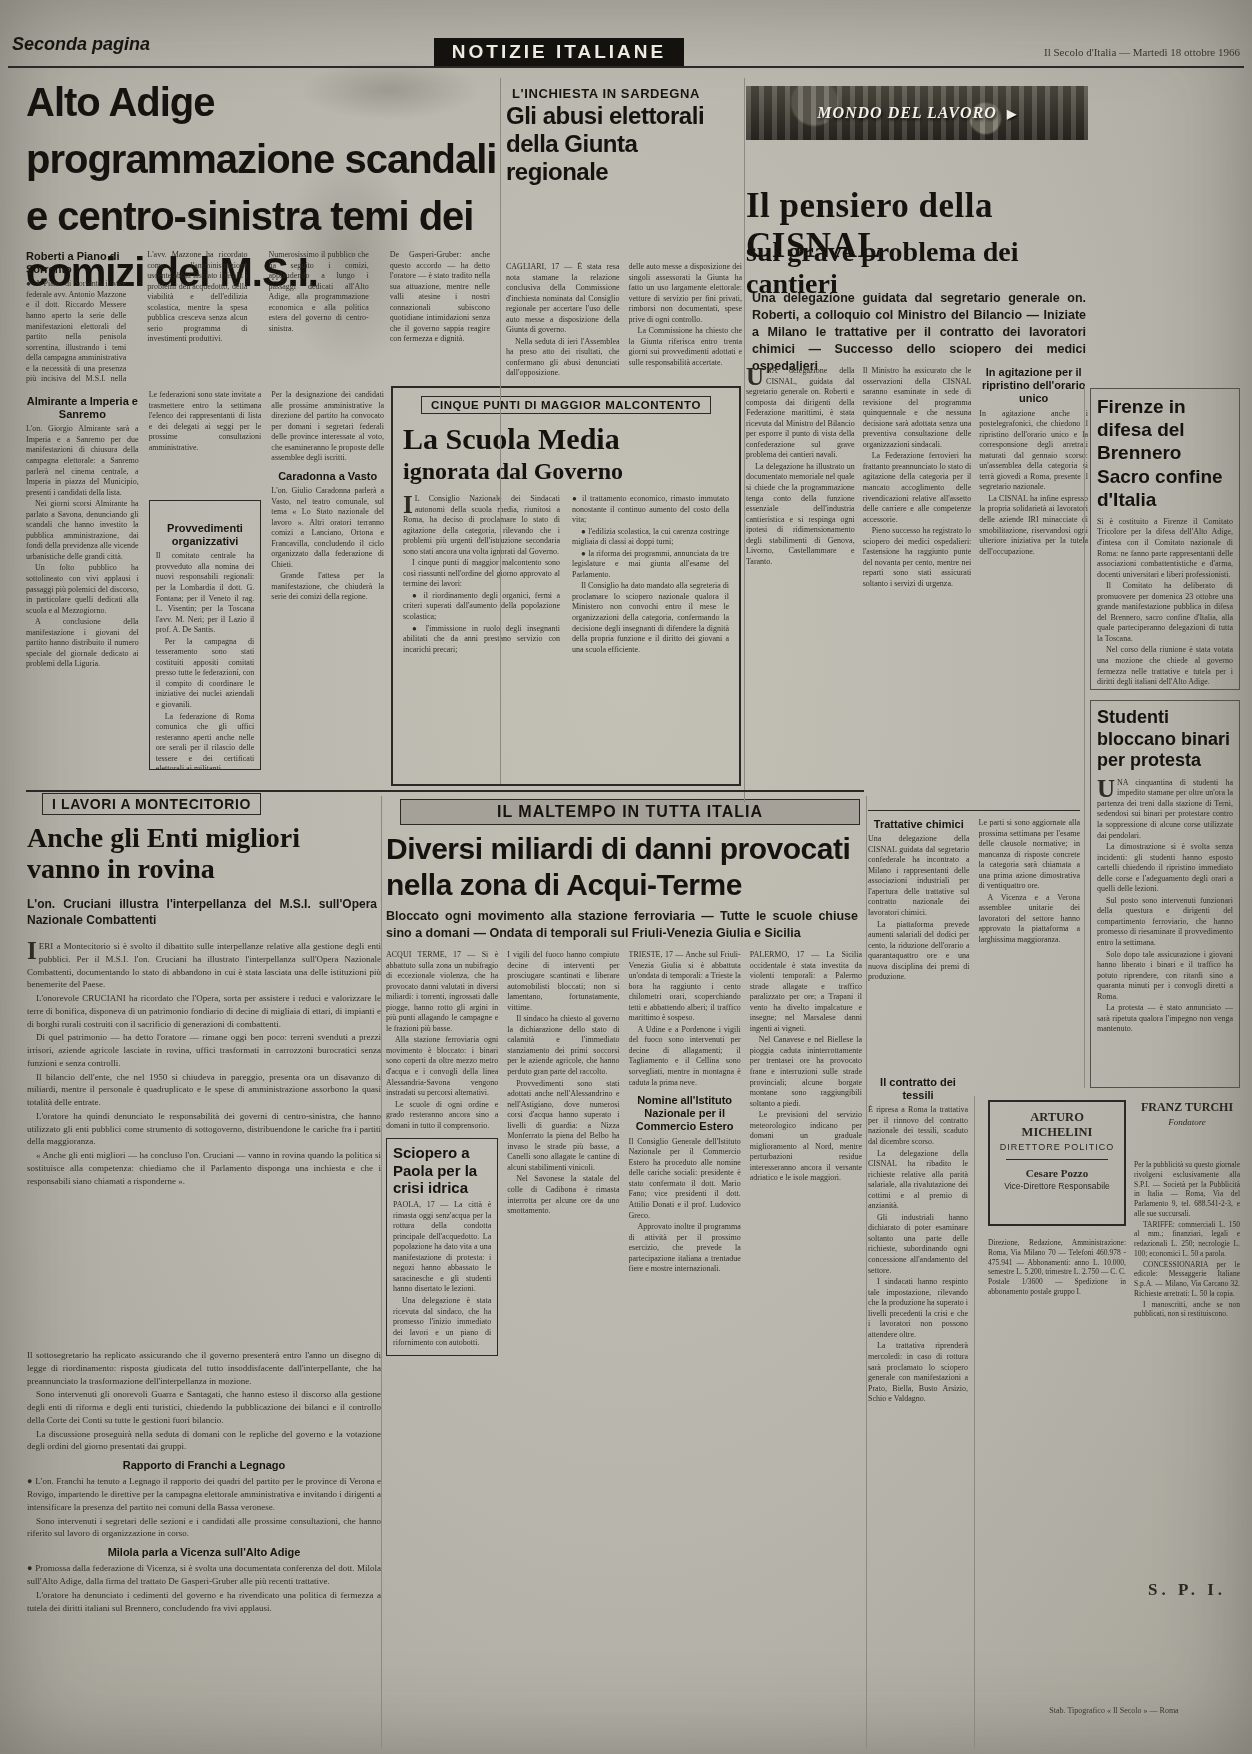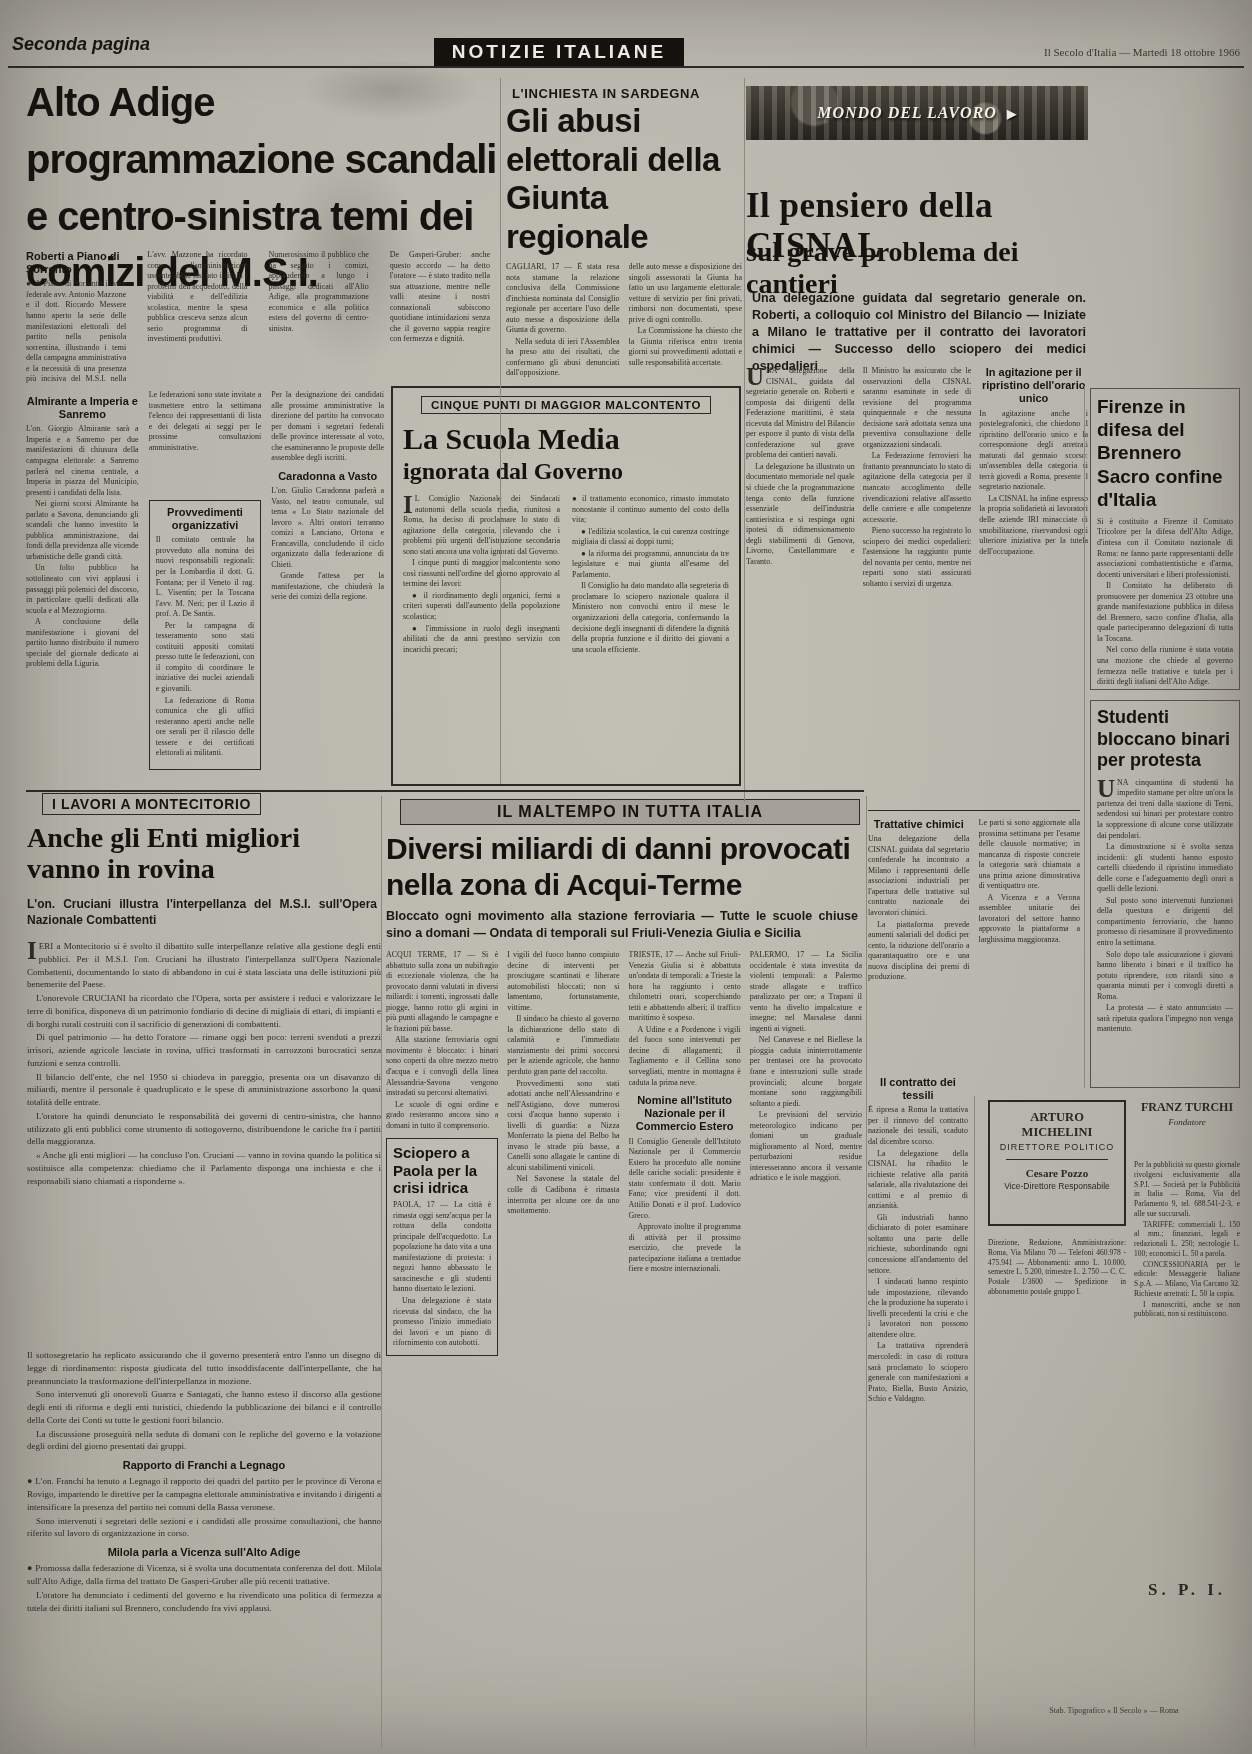--- a/index.html
+++ b/index.html
@@ -82,42 +82,42 @@
           <p>Nei giorni scorsi Almirante ha parlato a Savona, denunciando gli scandali che hanno investito la pubblica amministrazione, dai fondi della previdenza alle vicende urbanistiche delle grandi città.</p>
           <p>Un folto pubblico ha sottolineato con vivi applausi i passaggi più polemici del discorso, in particolare quelli dedicati alla scuola e al Mezzogiorno.</p>
           <p>A conclusione della manifestazione i giovani del partito hanno distribuito il numero speciale del giornale dedicato ai problemi della Liguria.</p>
         </div>
     </div>
     <div style="flex:1;overflow:hidden;">
       <div class="bt" style="height:104px;">
           <p>Le federazioni sono state invitate a trasmettere entro la settimana l'elenco dei rappresentanti di lista e dei delegati ai seggi per le prossime consultazioni amministrative.</p>
         </div>
       <div class="innerbox" style="height:258px;overflow:hidden;">
-        <div class="colhead" style="margin-top:0;">Provvedimenti organizzativi</div>
+        <div class="colhead" style="margin-top:16px;">Provvedimenti organizzativi</div>
         <div class="bt">
             <p>Il comitato centrale ha provveduto alla nomina dei nuovi responsabili regionali: per la Lombardia il dott. G. Fontana; per il Veneto il rag. L. Visentin; per la Toscana l'avv. M. Neri; per il Lazio il prof. A. De Santis.</p>
             <p>Per la campagna di tesseramento sono stati costituiti appositi comitati presso tutte le federazioni, con il compito di coordinare le iniziative dei nuclei aziendali e giovanili.</p>
             <p>La federazione di Roma comunica che gli uffici resteranno aperti anche nelle ore serali per il rilascio delle tessere e dei certificati elettorali ai militanti.</p>
           </div>
       </div>
     </div>
     <div style="flex:1;overflow:hidden;">
       <div class="bt">
           <p>Per la designazione dei candidati alle prossime amministrative la direzione del partito ha convocato per domani i segretari federali delle province interessate al voto, che esamineranno le proposte delle assemblee degli iscritti.</p>
         </div>
       <div class="colhead">Caradonna a Vasto</div>
       <div class="bt">
           <p>L'on. Giulio Caradonna parlerà a Vasto, nel teatro comunale, sul tema « Lo Stato nazionale del lavoro ». Altri oratori terranno comizi a Lanciano, Ortona e Francavilla, concludendo il ciclo organizzato dalla federazione di Chieti.</p>
           <p>Grande l'attesa per la manifestazione, che chiuderà la serie dei comizi della regione.</p>
         </div>
     </div>
   </div>
 
   <div class="abs kicker" style="left:512px;top:86px;">L'INCHIESTA IN SARDEGNA</div>
-  <div class="abs hsans" style="left:506px;top:102px;width:236px;font-size:33px;line-height:1.17;letter-spacing:-.5px;">Gli abusi elettorali della Giunta regionale</div>
+  <div class="abs hsans" style="left:506px;top:102px;width:236px;font-size:24px;line-height:1.17;letter-spacing:-.5px;">Gli abusi elettorali della Giunta regionale</div>
   <div class="abs cols" style="left:506px;top:262px;width:236px;height:118px;gap:9px;">
     <div class="bt" style="flex:1;">
         <p>CAGLIARI, 17 — È stata resa nota stamane la relazione conclusiva della Commissione d'inchiesta nominata dal Consiglio regionale per accertare l'uso delle auto messe a disposizione della Giunta di governo.</p>
         <p>Nella seduta di ieri l'Assemblea ha preso atto dei risultati, che confermano gli abusi denunciati dall'opposizione.</p>
       </div>
     <div class="bt" style="flex:1;">
         <p>delle auto messe a disposizione dei singoli assessorati la Giunta ha fatto un uso largamente elettorale: vetture di servizio per fini privati, rimborsi non documentati, spese prive di ogni controllo.</p>
         <p>La Commissione ha chiesto che la Giunta riferisca entro trenta giorni sui provvedimenti adottati e sulle responsabilità accertate.</p>
       </div>
   </div>

